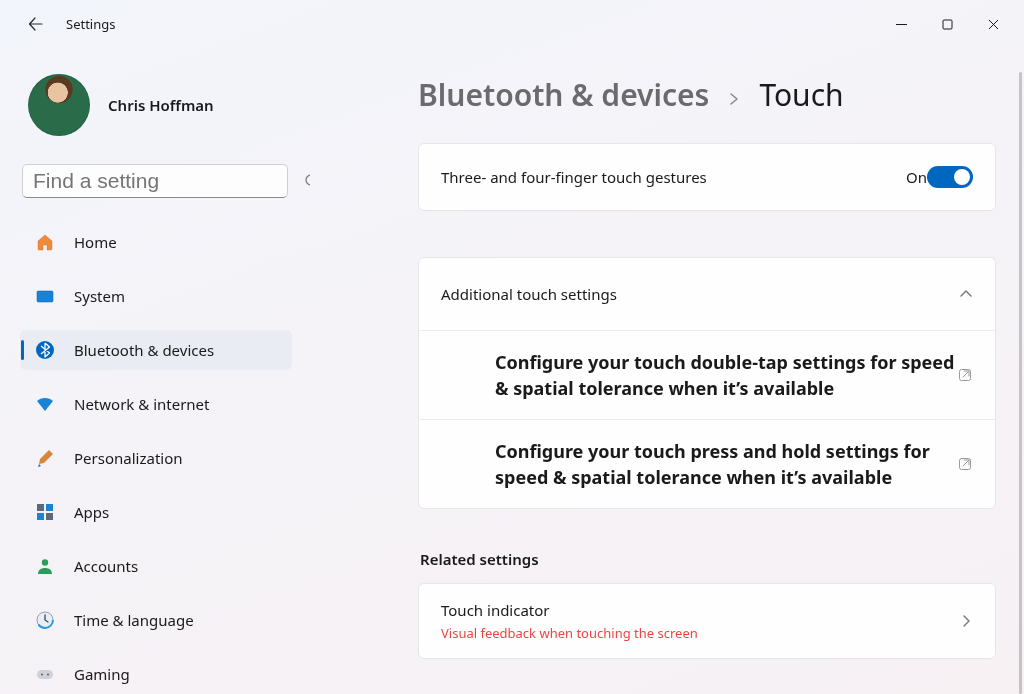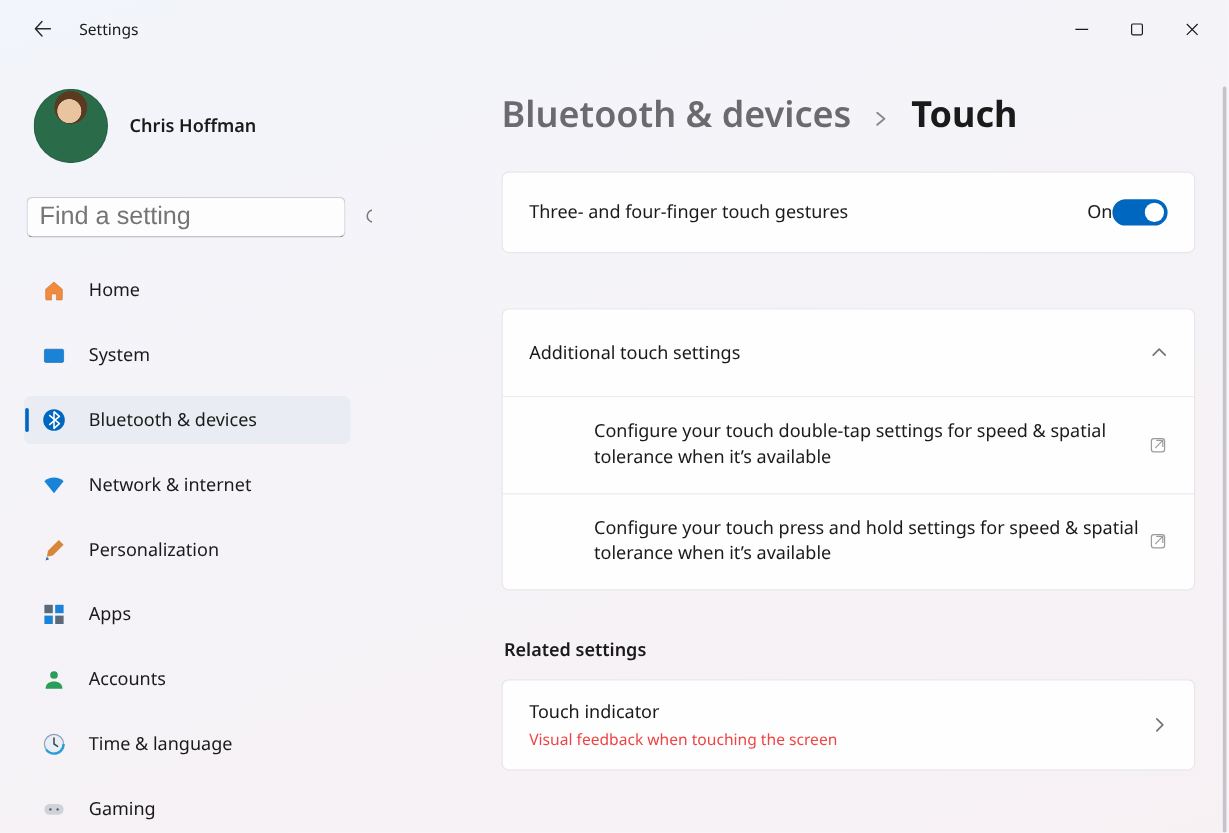--- a/index.html
+++ b/index.html
@@ -41,38 +41,38 @@
   .nav { display:flex; flex-direction:column; gap:14px; }
   .nav-item { display:flex; align-items:center; gap:18px; height:40px; padding:0 10px 0 14px; border-radius:6px; font-size:15px; cursor:pointer; position:relative; }
   .nav-item .nicon { width:22px; height:22px; display:flex; align-items:center; justify-content:center; }
   .nav-item.active { background:#e9ecf2; }
   .nav-item.active::before { content:""; position:absolute; left:1px; top:10px; bottom:10px; width:3px; background:#0067c0; border-radius:3px; }
 
   
   .crumbs { display:flex; align-items:baseline; gap:18px; margin:14px 0 28px 0; }
   .crumb-parent { font-size:30px; font-weight:600; color:#6b6b6f; cursor:pointer; }
   .crumb-sep { color:#9a9a9e; }
-  .crumb-current { font-size:30px; font-weight:700; color:#1a1a1a; }
+  .crumb-current { font-size:30px; font-weight:400; color:#1a1a1a; }
 
   
   .card { background:#fefefe; border:1px solid #e7e7ea; border-radius:6px; }
   .row { display:flex; align-items:center; padding:22px 22px; }
   .row .label { font-size:15px; }
   .row .state { margin-left:auto; margin-right:0; font-size:15px; }
 
   .toggle { width:46px; height:22px; background:#0067c0; border-radius:22px; position:relative; cursor:pointer; }
   .toggle::after { content:""; position:absolute; right:3px; top:3px; width:16px; height:16px; background:#fff; border-radius:50%; }
 
   .group { margin-top:46px; }
   .group .grouphead { padding:26px 22px; display:flex; align-items:center; cursor:pointer; border-bottom:1px solid #ececef; }
   .group .grouphead .gtitle { font-size:15px; }
   .group .grouphead .chev { margin-left:auto; opacity:.7; }
   .subrow { display:flex; align-items:center; padding:18px 22px 18px 76px; border-bottom:1px solid #ececef; cursor:pointer; }
   .subrow:last-child { border-bottom:0; }
-  .subrow .stext { font-size:15px; line-height:1.45; max-width:470px; }
+  .subrow .stext { font-size:18px; line-height:1.45; max-width:470px;font-weight:bold; }
   .subrow .open { margin-left:auto; opacity:.55; }
 
   .section-title { font-size:15px; font-weight:600; margin:40px 0 14px 2px; }
   .relrow { padding:16px 22px; display:flex; align-items:center; cursor:pointer; }
   .relrow .rtitle { font-size:15px; }
   .relrow .rdesc { font-size:13px; color:#ef4444; margin-top:4px; }
   .relrow .chev2 { margin-left:auto; opacity:.7; }
 
   .scrollbar { position:absolute; right:2px; top:24px; bottom:0; width:3px; background:#c3c3c8; border-radius:3px; }
 

